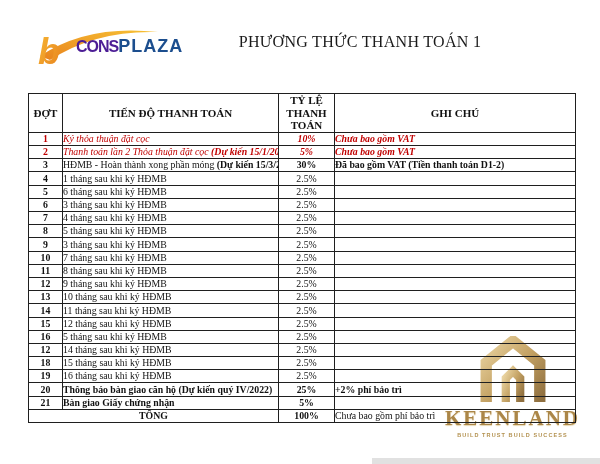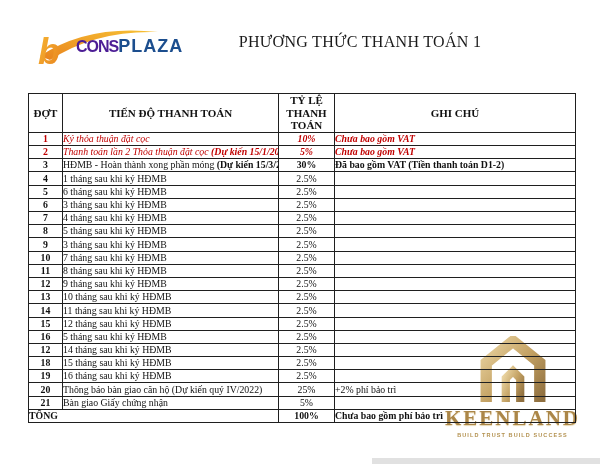--- a/index.html
+++ b/index.html
@@ -26,28 +26,28 @@
   
   table.pay{position:absolute;left:28px;top:93px;width:547px;border-collapse:collapse;
     table-layout:fixed;z-index:1;background:transparent;}
   .pay th,.pay td{border:1px solid #1f1f1f;overflow:hidden;}
   .pay th{font-size:11px;font-weight:bold;text-align:center;height:37px;line-height:1.15;
     padding:0 2px;color:#111;}
   .pay tbody td{height:12.2px;font-size:9.8px;line-height:1;padding:0;white-space:nowrap;color:#111;}
   td.c-no{text-align:center;font-weight:bold;}
   td.c-prog{padding-left:8px;}
   td.c-rate{text-align:center;}
-  td.c-note{padding-left:8px;font-weight:bold;}
+  td.c-note{padding-left:8px;}
   
   tr.row-red td{color:#c00000;}
   tr.row-red .c-prog{font-style:italic;margin-left:9px;}
   tr.row-red .c-rate,tr.row-red .c-note{font-weight:bold;font-style:italic;}
   tr.row-strong .c-rate,tr.row-strong .c-note{font-weight:bold;}
-  tr.row-bold .c-prog,tr.row-bold .c-rate,tr.row-bold .c-note{font-weight:normal;}
-  tr.row-total .c-total{font-weight:bold;text-align:left;}
+  tr.row-bold .c-prog,tr.row-bold .c-rate,tr.row-bold .c-note{font-weight:bold;}
+  tr.row-total .c-total{font-weight:bold;text-align:center;}
   tr.row-total .c-rate{font-weight:bold;}
   b.psuffix{font-weight:bold;}
   
   .artifact{position:absolute;left:372px;top:458px;width:228px;height:6px;
     background:#d7d7d7;opacity:.75;z-index:2;}
 </style>
 </head>
 <body>
 
 <div class="page">

